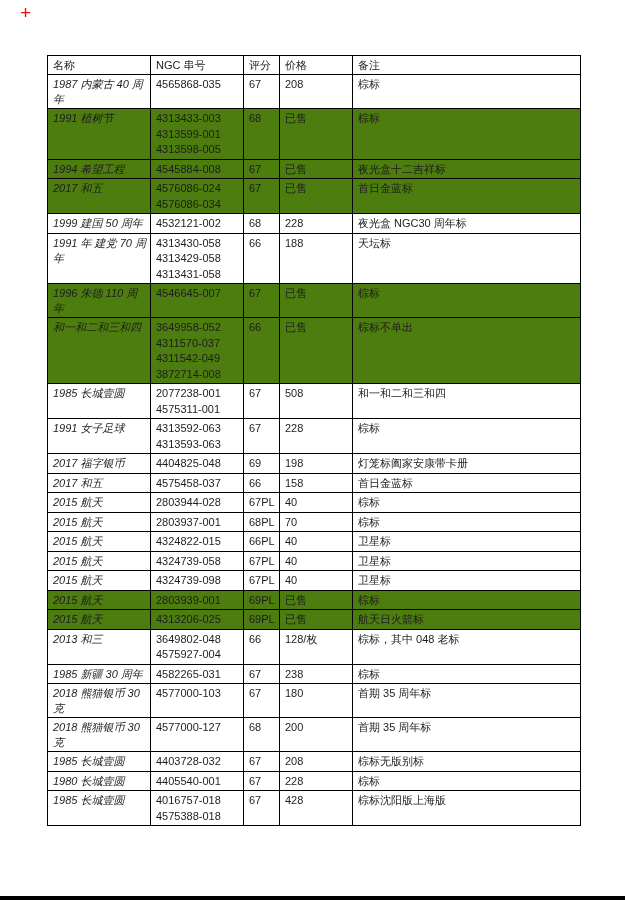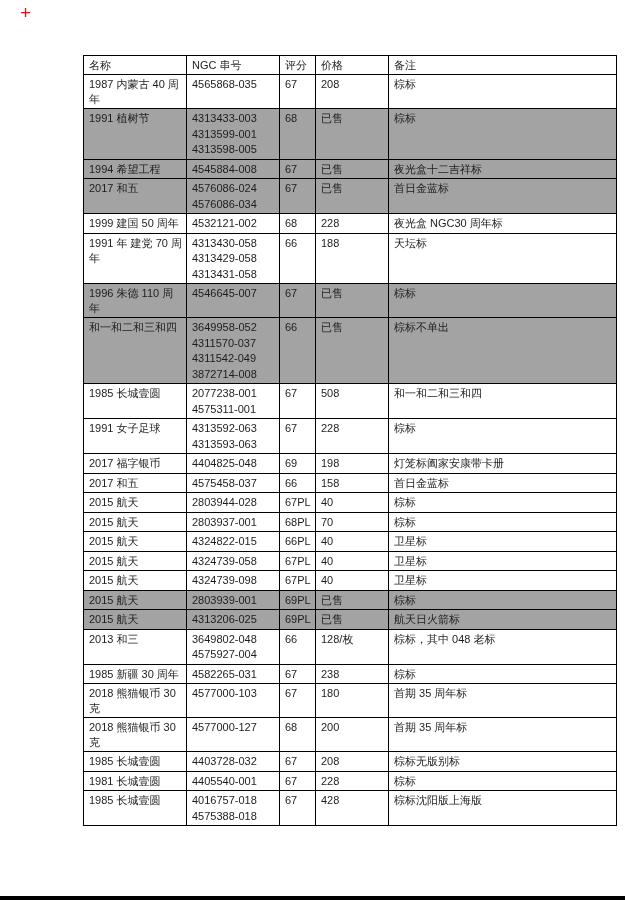--- a/index.html
+++ b/index.html
@@ -22,21 +22,20 @@
     color: #f20d0d;
     font-size: 19px;
     font-weight: 400;
     line-height: 19px;
   }
   #table-wrap {
     position: absolute;
     left: 47px;
     top: 55px;
     width: 533px;
-    margin-left: 36px;
   }
   table.price-table {
     border-collapse: collapse;
     table-layout: fixed;
     width: 533px;
     font-size: 11px;
     color: #1d1d1d;
   }
   table.price-table col.c-name  { width: 103px; }
   table.price-table col.c-ngc   { width: 93px;  }
@@ -51,23 +50,24 @@
     text-align: left;
     font-weight: normal;
     line-height: 15px;
     overflow: hidden;
   }
   table.price-table th {
     height: 15px;
   }
   td.name-cell {
     text-align: justify;
+    font-style: italic;
   }
   tr.hl td {
-    background: #a3a3a3;
+    background: #4d7c0f;
   }
   .serial-line {
     line-height: 15.5px;
     white-space: nowrap;
   }
   #bottom-bar {
     position: absolute;
     left: 0;
     bottom: 0;
     width: 625px;
@@ -322,21 +322,21 @@
           <tr>
             <td class="name-cell">1985 长城壹圆</td>
             <td>
               <div class="serial-line">4403728-032</div>
             </td>
             <td>67</td>
             <td>208</td>
             <td>棕标无版别标</td>
           </tr>
           <tr>
-            <td class="name-cell">1981 长城壹圆</td>
+            <td class="name-cell">1980 长城壹圆</td>
             <td>
               <div class="serial-line">4405540-001</div>
             </td>
             <td>67</td>
             <td>228</td>
             <td>棕标</td>
           </tr>
           <tr>
             <td class="name-cell">1985 长城壹圆</td>
             <td>

